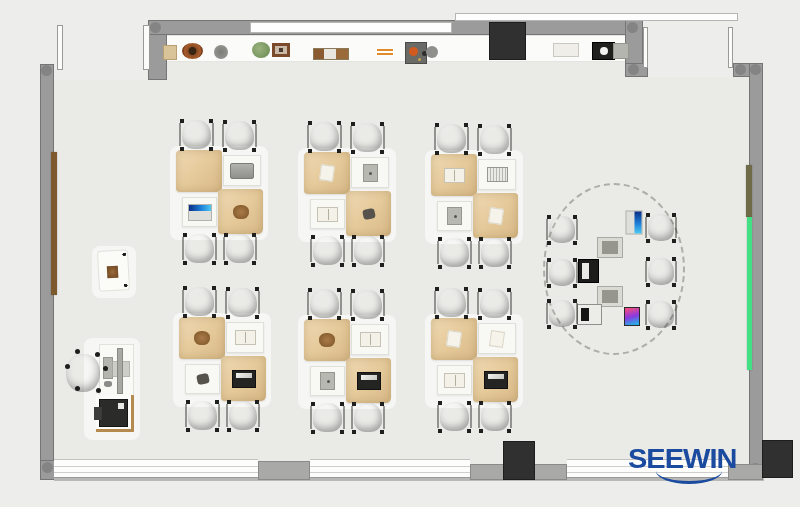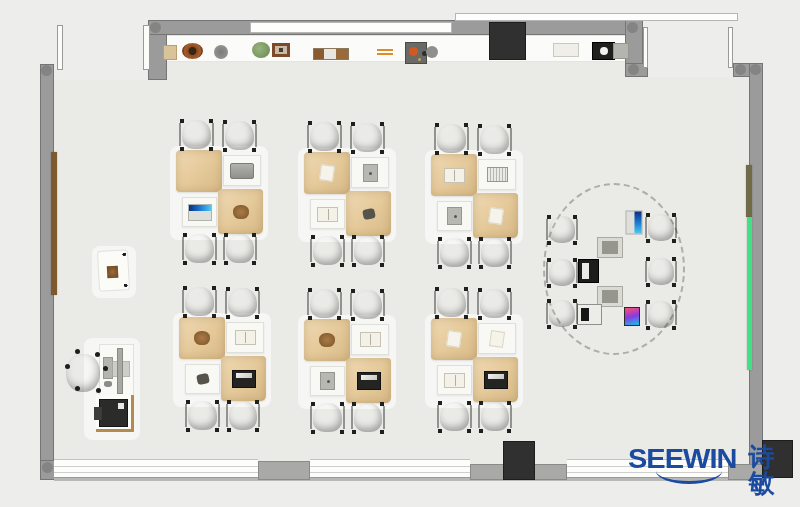--- a/index.html
+++ b/index.html
@@ -282,15 +282,14 @@
       <div class="abs tmouse" style="left: 104px; top: 381px; width: 8px; height: 6px;"></div>
       <div class="abs tbase" style="left: 112px; top: 361px; width: 18px; height: 16px;"></div>
       <div class="abs tmonitor" style="left: 117px; top: 348px; width: 6px; height: 46px;"></div>
       <div class="abs ochair" style="left: 63px; top: 350px; width: 40px; height: 46px;"></div>
       <div class="abs pstand" style="left: 96px; top: 395px; width: 38px; height: 37px;"></div>
       <div class="abs printer" style="left: 99px; top: 399px; width: 29px; height: 28px;"></div>
     </div>
   <div class="logo" style="color: rgb(27, 75, 159);">
     <span class="logo-en">SEEWIN</span>
     <span class="logo-swoosh"></span>
-    <span class="logo-cn">诗敏</span>
   </div>
 </div>
 
 </body></html>

